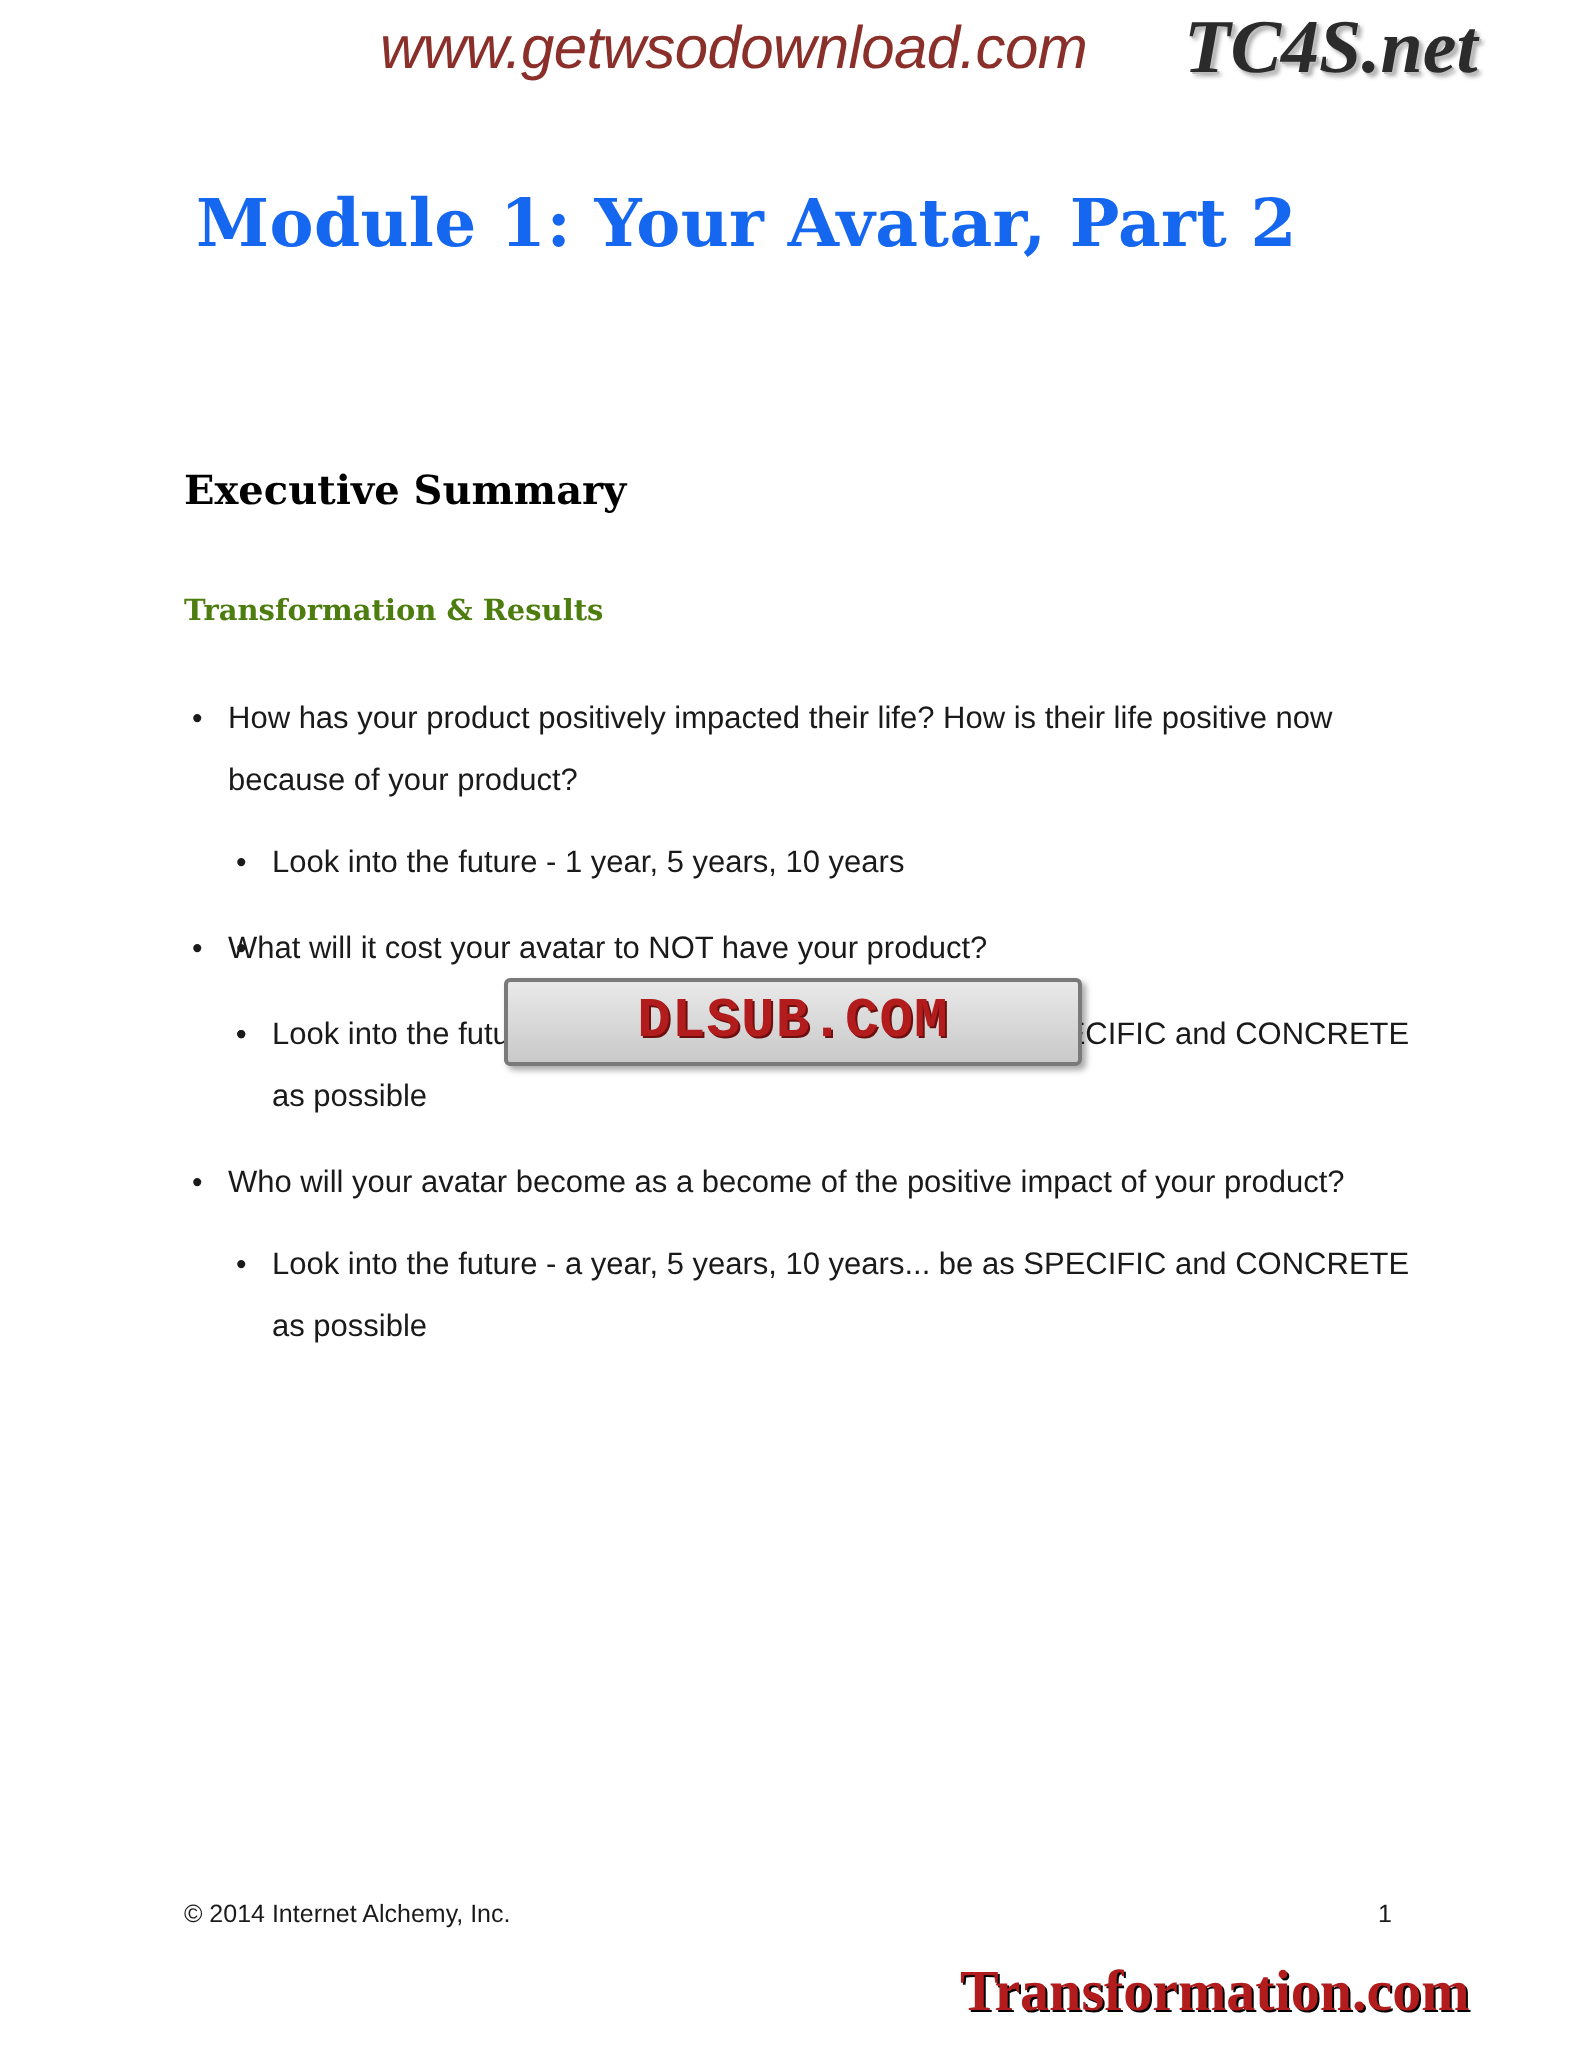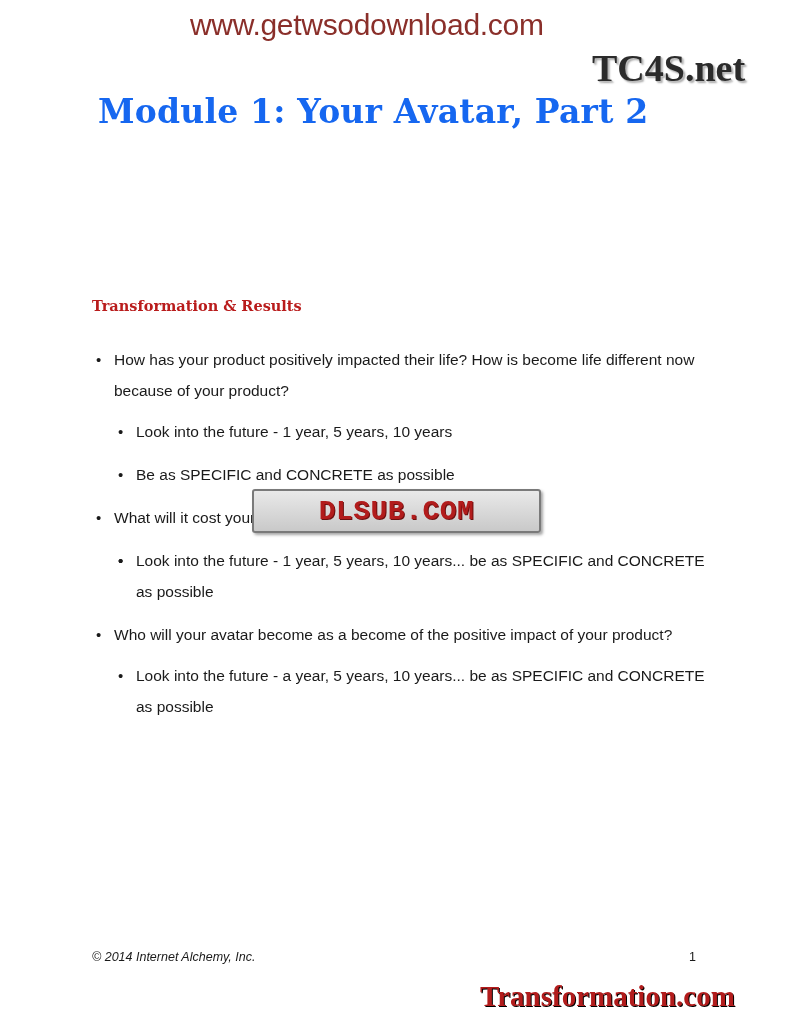--- a/index.html
+++ b/index.html
@@ -16,20 +16,21 @@
   }
 
   
   .wm-top {
     position: absolute;
     top: 2px;
     left: 0;
     width: 791px;
     height: 46px;
     pointer-events: none;
+    font-style: italic;
   }
   .wm-getwso {
     position: absolute;
     left: 190px;
     top: 6px;
     font-family: "Liberation Sans", sans-serif;
     font-size: 30px;
     color: #8a2f2a;
     letter-spacing: -0.3px;
     white-space: nowrap;
@@ -37,21 +38,20 @@
   .wm-tc4s {
     position: absolute;
     left: 592px;
     top: 0px;
     font-family: "Liberation Serif", serif;
     font-weight: bold;
     font-size: 38px;
     color: #2b2b2b;
     text-shadow: 1px 1px 0 #bdbdbd, 2px 2px 2px rgba(0,0,0,0.35);
     white-space: nowrap;
-    margin-top: 44px;
   }
   .wm-dlsub {
     position: absolute;
     left: 252px;
     top: 489px;
     width: 285px;
     height: 40px;
     background: linear-gradient(#e9e9e9, #c9c9c9);
     border: 2px solid #7a7a7a;
     border-radius: 3px;
@@ -110,21 +110,21 @@
     font-size: 20px;
     color: #000000;
   }
   .sub-heading {
     position: absolute;
     left: 92px;
     top: 297px;
     font-family: "DejaVu Serif", serif;
     font-weight: bold;
     font-size: 14.5px;
-    color: #b91c1c;
+    color: #4d7c0f;
   }
 
   .content {
     position: absolute;
     left: 92px;
     top: 344px;
     width: 620px;
   }
   ul.level1 {
     list-style: none;
@@ -170,54 +170,53 @@
   }
   .li-text { display: inline; }
   .indent-2 { margin-left: 35px; }
 
   .footer-left {
     position: absolute;
     left: 92px;
     top: 950px;
     font-size: 12.5px;
     color: #1a1a1a;
-    font-style: italic;
   }
   .footer-page {
     position: absolute;
     left: 689px;
     top: 950px;
     font-size: 12.5px;
     color: #1a1a1a;
   }
 </style>
 </head>
 <body>
 
 <div class="page">
 
   <div class="doc-title">Module 1: Your Avatar, Part 2</div>
 
+  <div class="section-heading">Executive Summary</div>
 
   <div class="sub-heading">Transformation &amp; Results</div>
 
   <div class="content">
     <ul class="level1">
 
       <li>
         <span class="bullet">•</span>
-        <span class="li-text">How has your product positively impacted their life? How is become life different now because of your product?</span>
+        <span class="li-text">How has your product positively impacted their life? How is their life positive now because of your product?</span>
         <ul class="level2 indent-2">
           <li>
             <span class="bullet">•</span>
             <span class="li-text">Look into the future - 1 year, 5 years, 10 years</span>
           </li>
           <li>
             <span class="bullet">•</span>
-            <span class="li-text">Be as SPECIFIC and CONCRETE as possible</span>
           </li>
         </ul>
       </li>
 
       <li>
         <span class="bullet">•</span>
         <span class="li-text">What will it cost your avatar to NOT have your product?</span>
         <ul class="level2 indent-2">
           <li>
             <span class="bullet">•</span>

